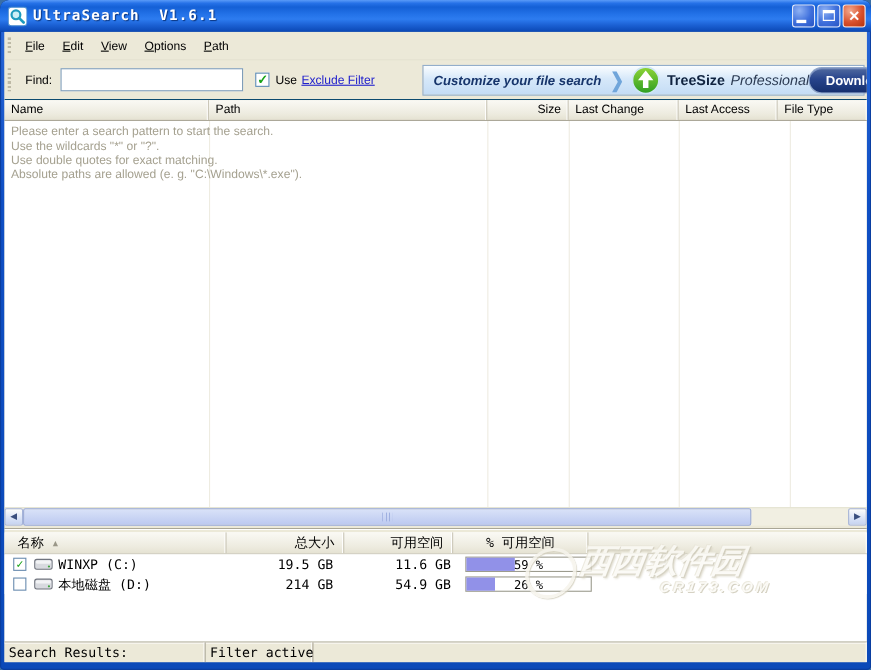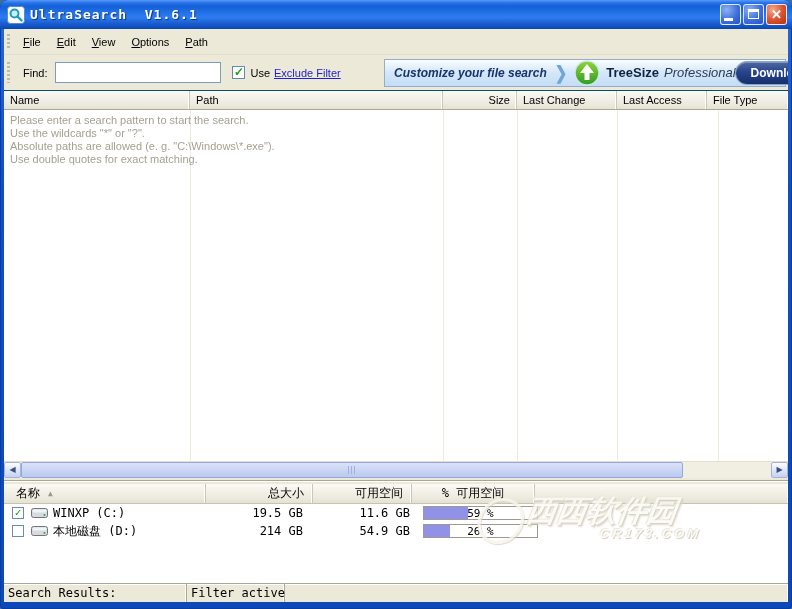--- a/index.html
+++ b/index.html
@@ -228,22 +228,22 @@
 
     <div class="rlist">
       <div class="gridline" style="left:186px"></div>
       <div class="gridline" style="left:439px"></div>
       <div class="gridline" style="left:513px"></div>
       <div class="gridline" style="left:613px"></div>
       <div class="gridline" style="left:714px"></div>
       <div class="hint">
         <div>Please enter a search pattern to start the search.</div>
         <div>Use the wildcards "*" or "?".</div>
+        <div>Use double quotes for exact matching.</div>
         <div>Absolute paths are allowed (e. g. "C:\Windows\*.exe").</div>
-        <div>Use double quotes for exact matching.</div>
       </div>
     </div>
 
     <div class="hscroll">
       <div class="sc-btn">◀</div>
       <div class="sc-thumb">
         <div class="sc-grip"></div>
       </div>
       <div class="sc-track"></div>
       <div class="sc-btn">▶</div>

